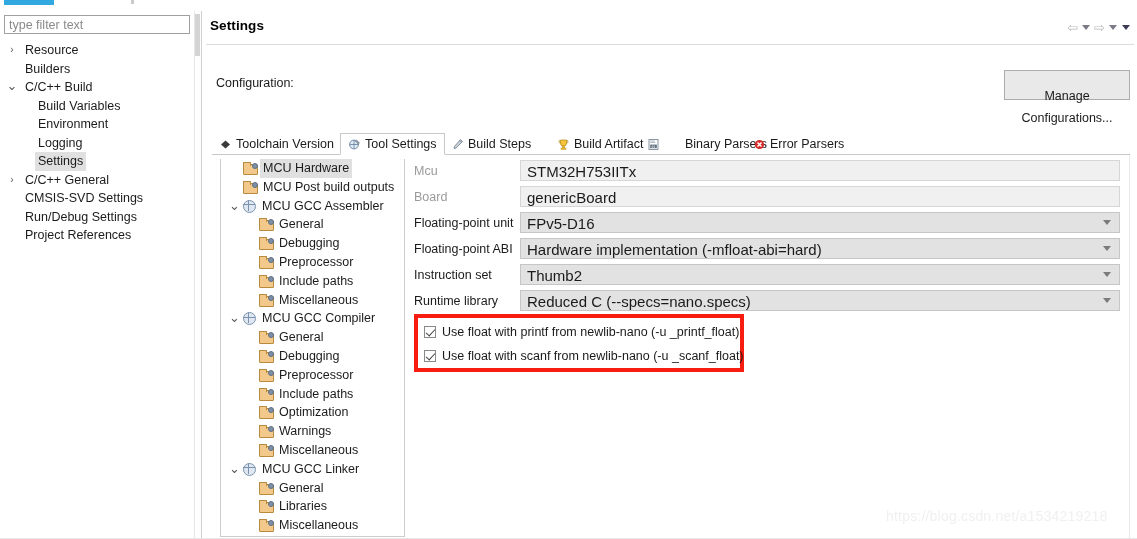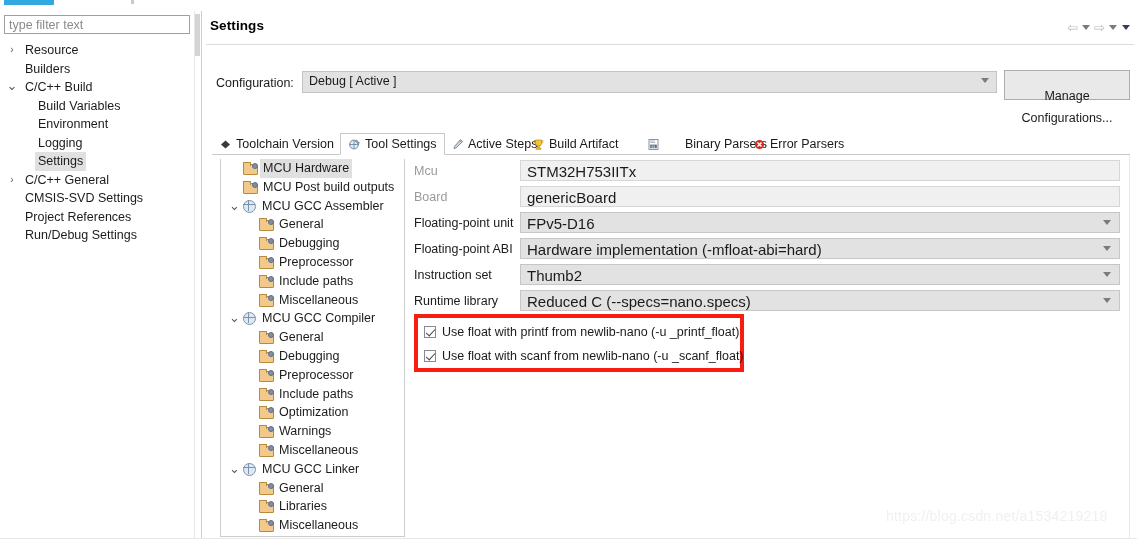--- a/index.html
+++ b/index.html
@@ -344,22 +344,22 @@
     <div class="tree" id="sidebar-tree">
         <div class="tree-row i0"><span class="twisty">›</span><span class="lbl ">Resource</span></div>
         <div class="tree-row i0"><span class="lbl ">Builders</span></div>
         <div class="tree-row i0"><span class="twisty" style="font-size: 13px; line-height: 13px; top: 1px;">⌄</span><span class="lbl ">C/C++ Build</span></div>
         <div class="tree-row i1"><span class="lbl ">Build Variables</span></div>
         <div class="tree-row i1"><span class="lbl ">Environment</span></div>
         <div class="tree-row i1"><span class="lbl ">Logging</span></div>
         <div class="tree-row selected i1"><span class="lbl ">Settings</span></div>
         <div class="tree-row i0"><span class="twisty">›</span><span class="lbl ">C/C++ General</span></div>
         <div class="tree-row i0"><span class="lbl ">CMSIS-SVD Settings</span></div>
+        <div class="tree-row i0"><span class="lbl ">Run/Debug Settings</span></div>
         <div class="tree-row i0"><span class="lbl ">Project References</span></div>
-        <div class="tree-row i0"><span class="lbl ">Run/Debug Settings</span></div>
       </div>
   </div>
 
   <div class="sash"></div>
   <div class="sash-grip"></div>
 
   <div class="right-pane">
 
     <div class="page-title">Settings</div>
     <div class="title-sep"></div>
@@ -367,24 +367,20 @@
     <div class="nav-arrows">
       <span class="gl">⇦</span>
       <span class="caret"></span>
       <span class="gl">⇨</span>
       <span class="caret"></span>
       <span class="caret dark"></span>
     </div>
 
     <div class="config-row">
       <div class="config-label">Configuration:</div>
-      <div class="config-combo">
-        <span class="val">Debug  [ Active ]</span>
-        <span class="chev"></span>
-      </div>
       <button class="manage-btn">Manage Configurations...</button>
     </div>
 
     <div class="tabbar" id="tabbar">
         <div class="tab" style="left: 0px;">
           <span class="ticon"><svg width="13" height="13" viewBox="0 0 13 13">
               <path d="M2 6.5 L6.5 2.5 L11 6.5 L6.5 10.5 Z" fill="#3a3a3a"></path>
             </svg></span>
           <span>Toolchain Version</span>
         </div>
@@ -394,23 +390,23 @@
               <path d="M1.6 6.5 H10.4 M6 2.1 V10.9" stroke="#6e88a6" stroke-width="0.9" fill="none"></path>
               <path d="M8.5 2 l3 3 l-1.2 1.2 l-3 -3 z" fill="#9aa7b5" stroke="#5f6f7f" stroke-width="0.6"></path>
             </svg></span>
           <span>Tool Settings</span>
         </div>
         <div class="tab" style="left: 232px;">
           <span class="ticon"><svg width="13" height="13" viewBox="0 0 13 13">
               <path d="M9.5 1.5 L11.5 3.5 L5 10 L3 10.5 L3.5 8.5 Z" fill="#c9d4de" stroke="#6b7884" stroke-width="0.8"></path>
               <path d="M8.6 2.4 L10.6 4.4" stroke="#6b7884" stroke-width="0.8"></path>
             </svg></span>
-          <span>Active Steps</span>
-        </div>
-        <div class="tab" style="left: 313px;">
+          <span>Build Steps</span>
+        </div>
+        <div class="tab" style="left: 338px;">
           <span class="ticon"><svg width="13" height="13" viewBox="0 0 13 13">
               <path d="M3.5 2 h6 v3.2 a3 3 0 0 1 -6 0 Z" fill="#f5c43c" stroke="#b38a14" stroke-width="0.7"></path>
               <rect x="5.6" y="8" width="1.8" height="2" fill="#f5c43c" stroke="#b38a14" stroke-width="0.5"></rect>
               <rect x="4" y="10" width="5" height="1.4" fill="#f5c43c" stroke="#b38a14" stroke-width="0.5"></rect>
               <path d="M3.5 2.6 h-1.4 v1.3 a1.8 1.8 0 0 0 1.4 1.6" fill="none" stroke="#b38a14" stroke-width="0.7"></path>
               <path d="M9.5 2.6 h1.4 v1.3 a1.8 1.8 0 0 1 -1.4 1.6" fill="none" stroke="#b38a14" stroke-width="0.7"></path>
             </svg></span>
           <span>Build Artifact</span>
         </div>
         <div class="tab" style="left: 428px; gap: 25px;">

